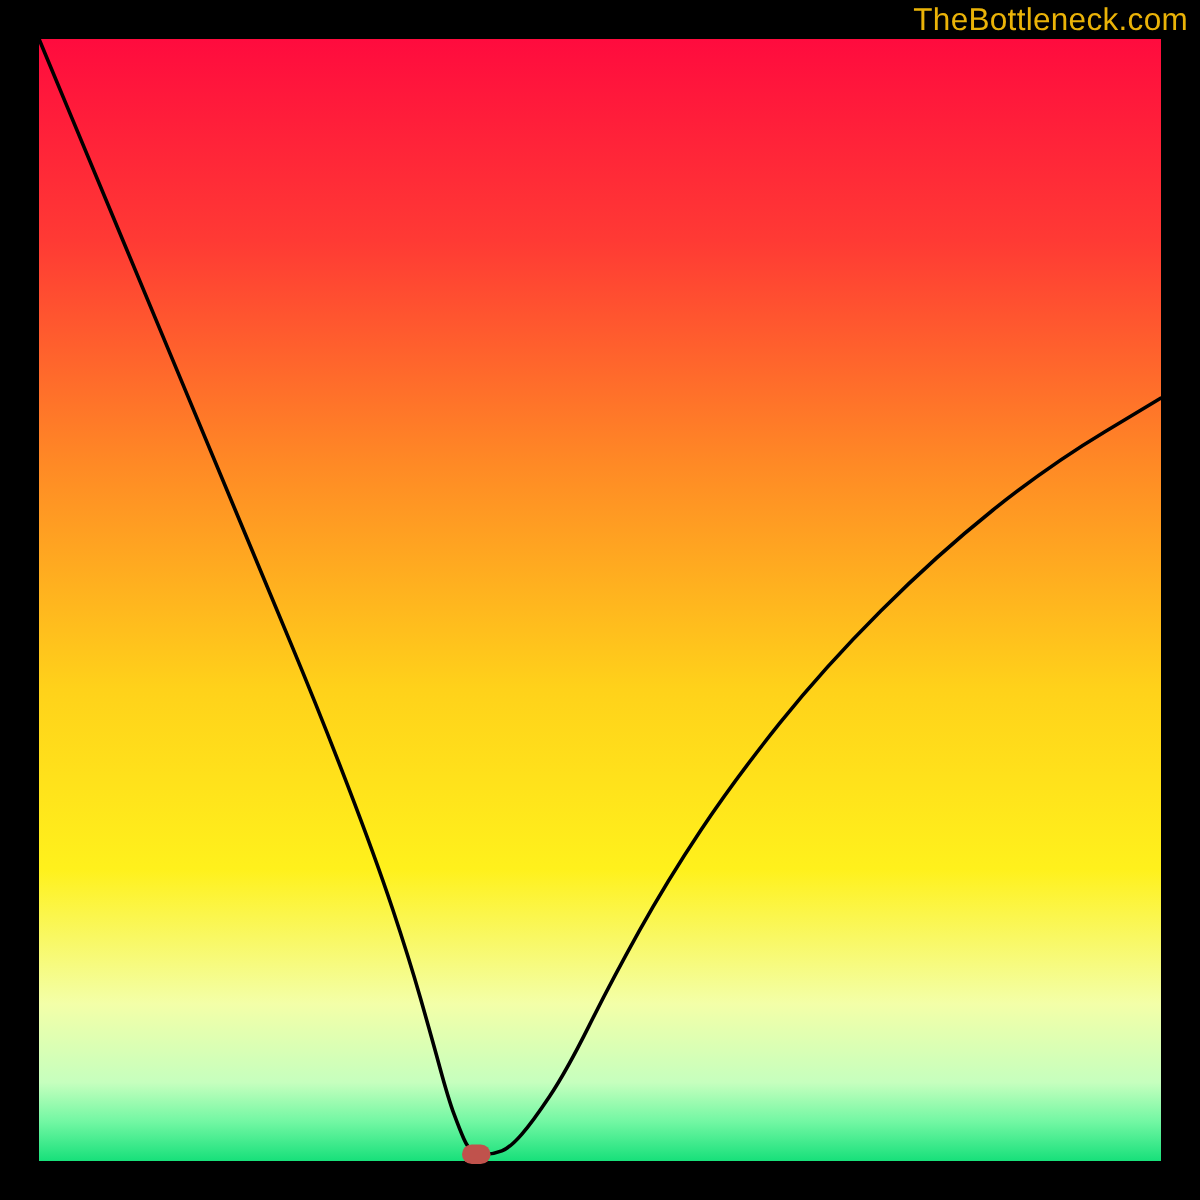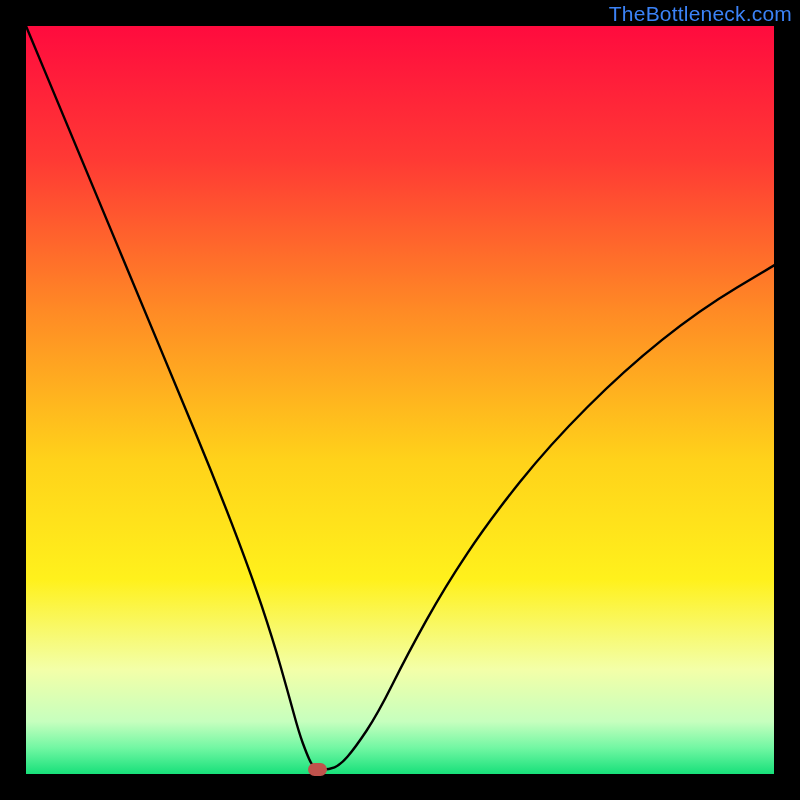--- a/index.html
+++ b/index.html
@@ -36,21 +36,21 @@
     overflow: visible;
   }
   .marker {
     position: absolute;
     border-radius: 7px;
   }
   .watermark {
     position: absolute;
     top: 2px;
     right: 8px;
-    color: #3b82f6;
+    color: #eab308;
     font-size: 21px;
     font-weight: 500;
     letter-spacing: 0.2px;
   }
 </style>
 </head>
 <body>
 
 <div class="watermark">TheBottleneck.com</div>
 

